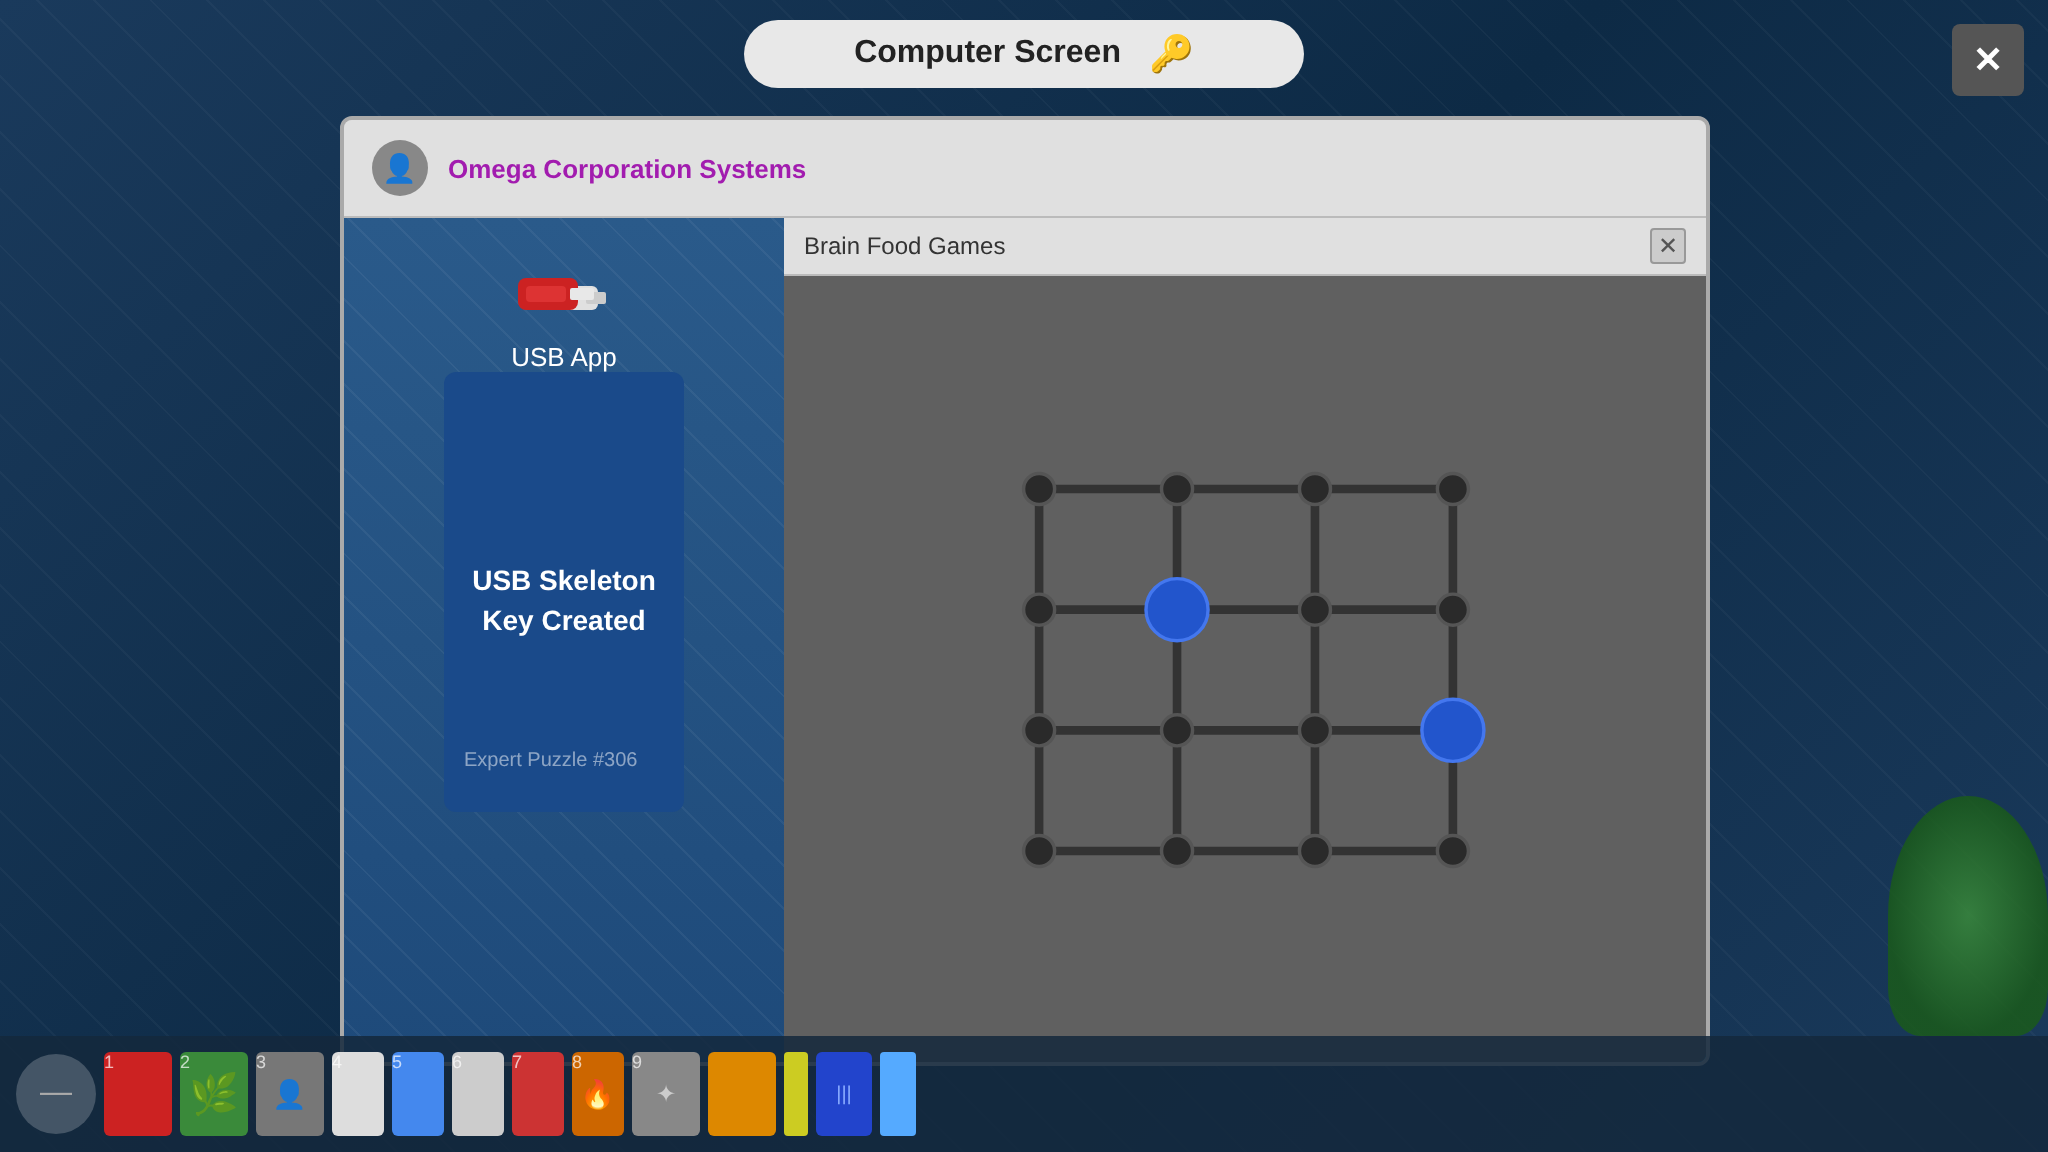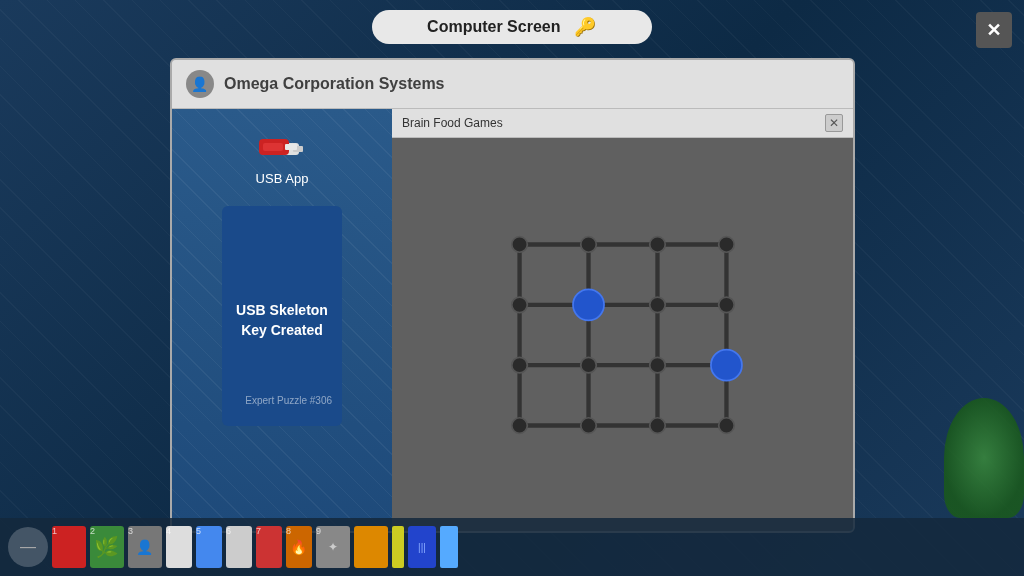--- a/index.html
+++ b/index.html
@@ -112,23 +112,23 @@
       background: #888;
       border-radius: 50%;
       display: flex;
       align-items: center;
       justify-content: center;
       color: #ddd;
       font-size: 14px;
     }
 
     .window-title-text {
-      font-size: 16px;
+      font-size: 13px;
       font-weight: 600;
-      color: #404040;
+      color: #a21caf;
     }
 
     
     .window-content {
       display: flex;
       height: calc(100% - 48px);
       background: #2a5a8a;
     }
 
     
@@ -156,21 +156,20 @@
         transparent 15px
       );
       pointer-events: none;
     }
 
     
     .usb-icon-area {
       display: flex;
       flex-direction: column;
       align-items: center;
-      margin-bottom: 20px;
       z-index: 1;
     }
 
     .usb-icon {
       width: 54px;
       height: 36px;
       position: relative;
       margin-bottom: 6px;
     }
 
@@ -182,21 +181,21 @@
     }
 
     
     .blue-card {
       width: 120px;
       background: #1a4a8a;
       border-radius: 6px;
       padding: 40px 10px 30px;
       display: flex;
       flex-direction: column;
-      align-items: flex-end;
+      align-items: flex-start;
       justify-content: center;
       z-index: 1;
       min-height: 180px;
       position: relative;
       flex: 1;
       max-height: 220px;
     }
 
     .card-title {
       color: white;

